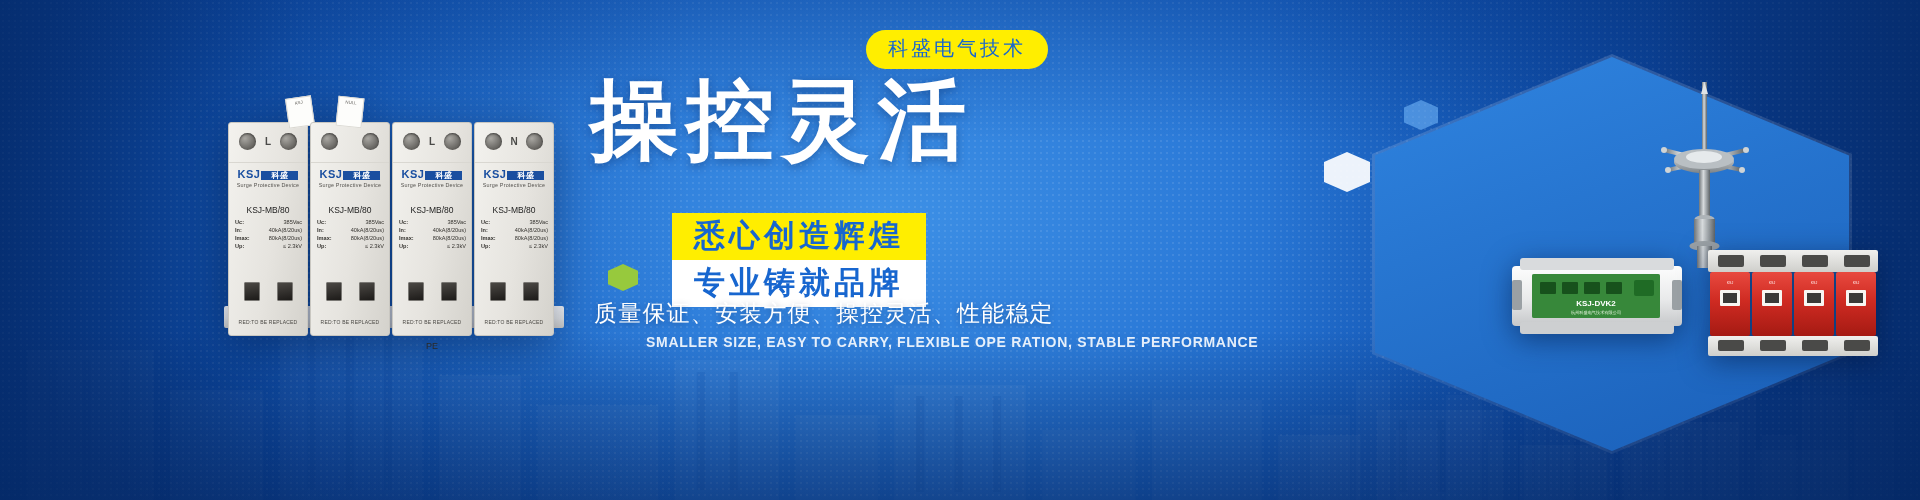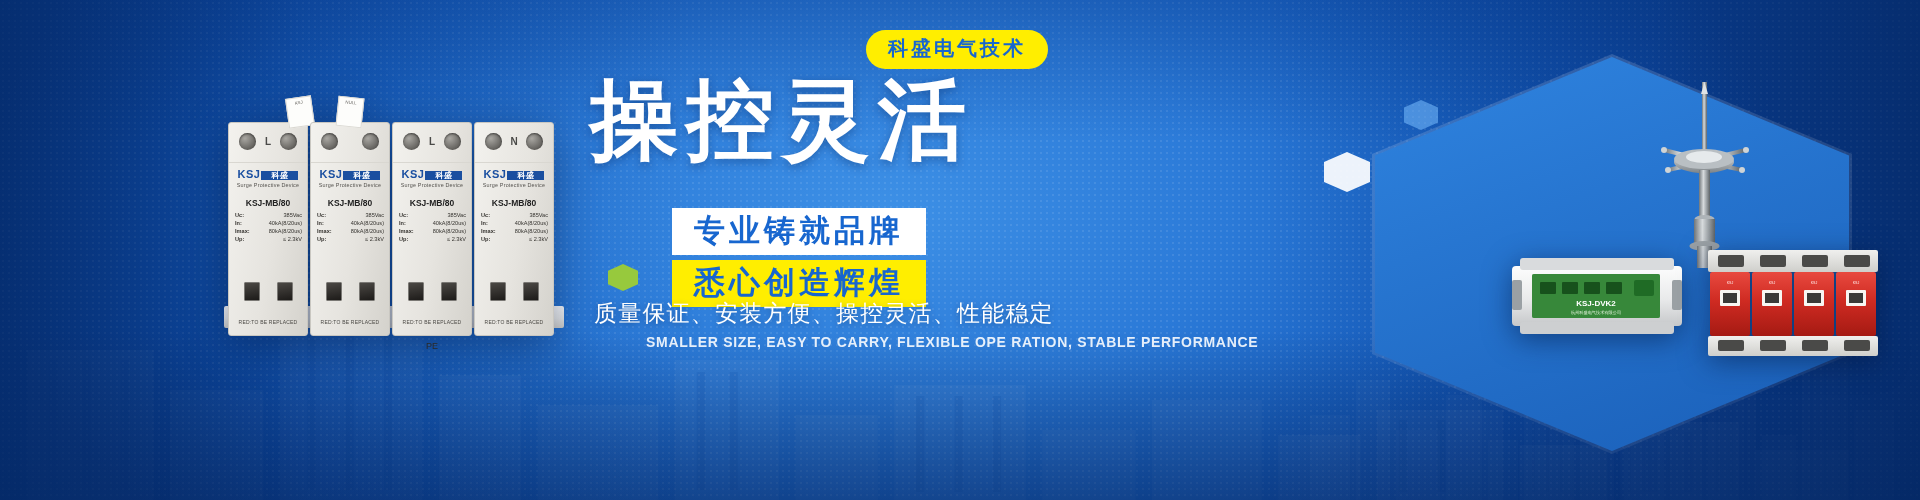--- a/index.html
+++ b/index.html
@@ -53,21 +53,21 @@
     background:radial-gradient(circle at 35% 32%, #a9a7a2 0%, #6e6c68 60%, #494744 100%);
     box-shadow:inset 0 1px 2px rgba(0,0,0,.5);
   }
   .screw.l { left:10px; } .screw.r { right:10px; }
   .pin-label { position:absolute; top:13px; left:50%; transform:translateX(-50%);
     font-size:10px; font-weight:700; color:#4a4a48; }
   .brand { text-align:center; margin-top:5px; }
   .brand .logo { font-size:11px; font-weight:700; color:#1a4fa0; letter-spacing:.5px; }
   .brand .logo .cn { background:#1a4fa0; color:#fff; padding:0 10px; margin-left:1px; font-size:8px; }
   .brand .sub { font-size:5.4px; color:#55534f; margin-top:1px; letter-spacing:.2px; }
-  .model { text-align:center; font-size:8.5px; font-weight:700; color:#222; margin-top:10px; }
+  .model { text-align:center; font-size:8.5px; font-weight:400; color:#222; margin-top:17px; }
   .specs { margin:3px 5px 0 6px; font-size:5.6px; color:#35332f; line-height:1.45; }
   .specs .row { display:flex; justify-content:space-between; }
   .specs .row .k { font-weight:700; }
   .window-row { position:absolute; bottom:34px; left:0; right:0; display:flex; justify-content:space-around; padding:0 6px; }
   .win { width:16px; height:19px; background:linear-gradient(170deg,#4b4844,#1d1b19); border:1px solid #7a7874; border-radius:1px; }
   .replace { position:absolute; bottom:10px; left:0; right:0; text-align:center;
     font-size:5px; color:#4a4844; letter-spacing:.2px; }
   .pe-tag { position:absolute; bottom:-16px; left:50%; transform:translateX(-50%);
     font-size:9px; font-weight:400; color:#2a2a28; }
   .tab-white {
@@ -112,21 +112,21 @@
   
   .red-spd { position:absolute; left:372px; top:214px; width:178px; height:110px; z-index:3;
     filter:drop-shadow(0 6px 14px rgba(0,20,60,.5)); }
 
   
   .copy { position:absolute; left:578px; top:26px; width:760px; height:380px; }
 
   .badge {
     position:absolute; left:288px; top:4px;
     background:#ffee00; color:#1766cf;
-    font-size:20px; font-weight:700; letter-spacing:3px;
+    font-size:20px; font-weight:400; letter-spacing:3px;
     padding:5px 22px 7px; border-radius:22px; white-space:nowrap;
   }
   .title {
     position:absolute; left:12px; top:50px;
     font-size:88px; font-weight:700; color:#ffffff;
     letter-spacing:8px; line-height:1;
     text-shadow:0 3px 10px rgba(0,30,80,.35);
     white-space:nowrap;
   }
   .title-en {
@@ -402,22 +402,22 @@
   <div class="copy">
 
     <div class="badge">科盛电气技术</div>
 
     <div class="title">操控灵活</div>
 
 
     <div class="hexmark"></div>
 
     <div class="slogans">
+      <div class="slogan two">悉心创造辉煌</div>
       <div class="slogan one">专业铸就品牌</div>
-      <div class="slogan two">悉心创造辉煌</div>
     </div>
 
     <div class="features">质量保证、安装方便、操控灵活、性能稳定</div>
     <div class="features-en">SMALLER SIZE, EASY TO CARRY, FLEXIBLE OPE RATION, STABLE PERFORMANCE</div>
 
   </div>
 
   <div class="hex-wrap">
 
     <div class="hex deco1"></div>

